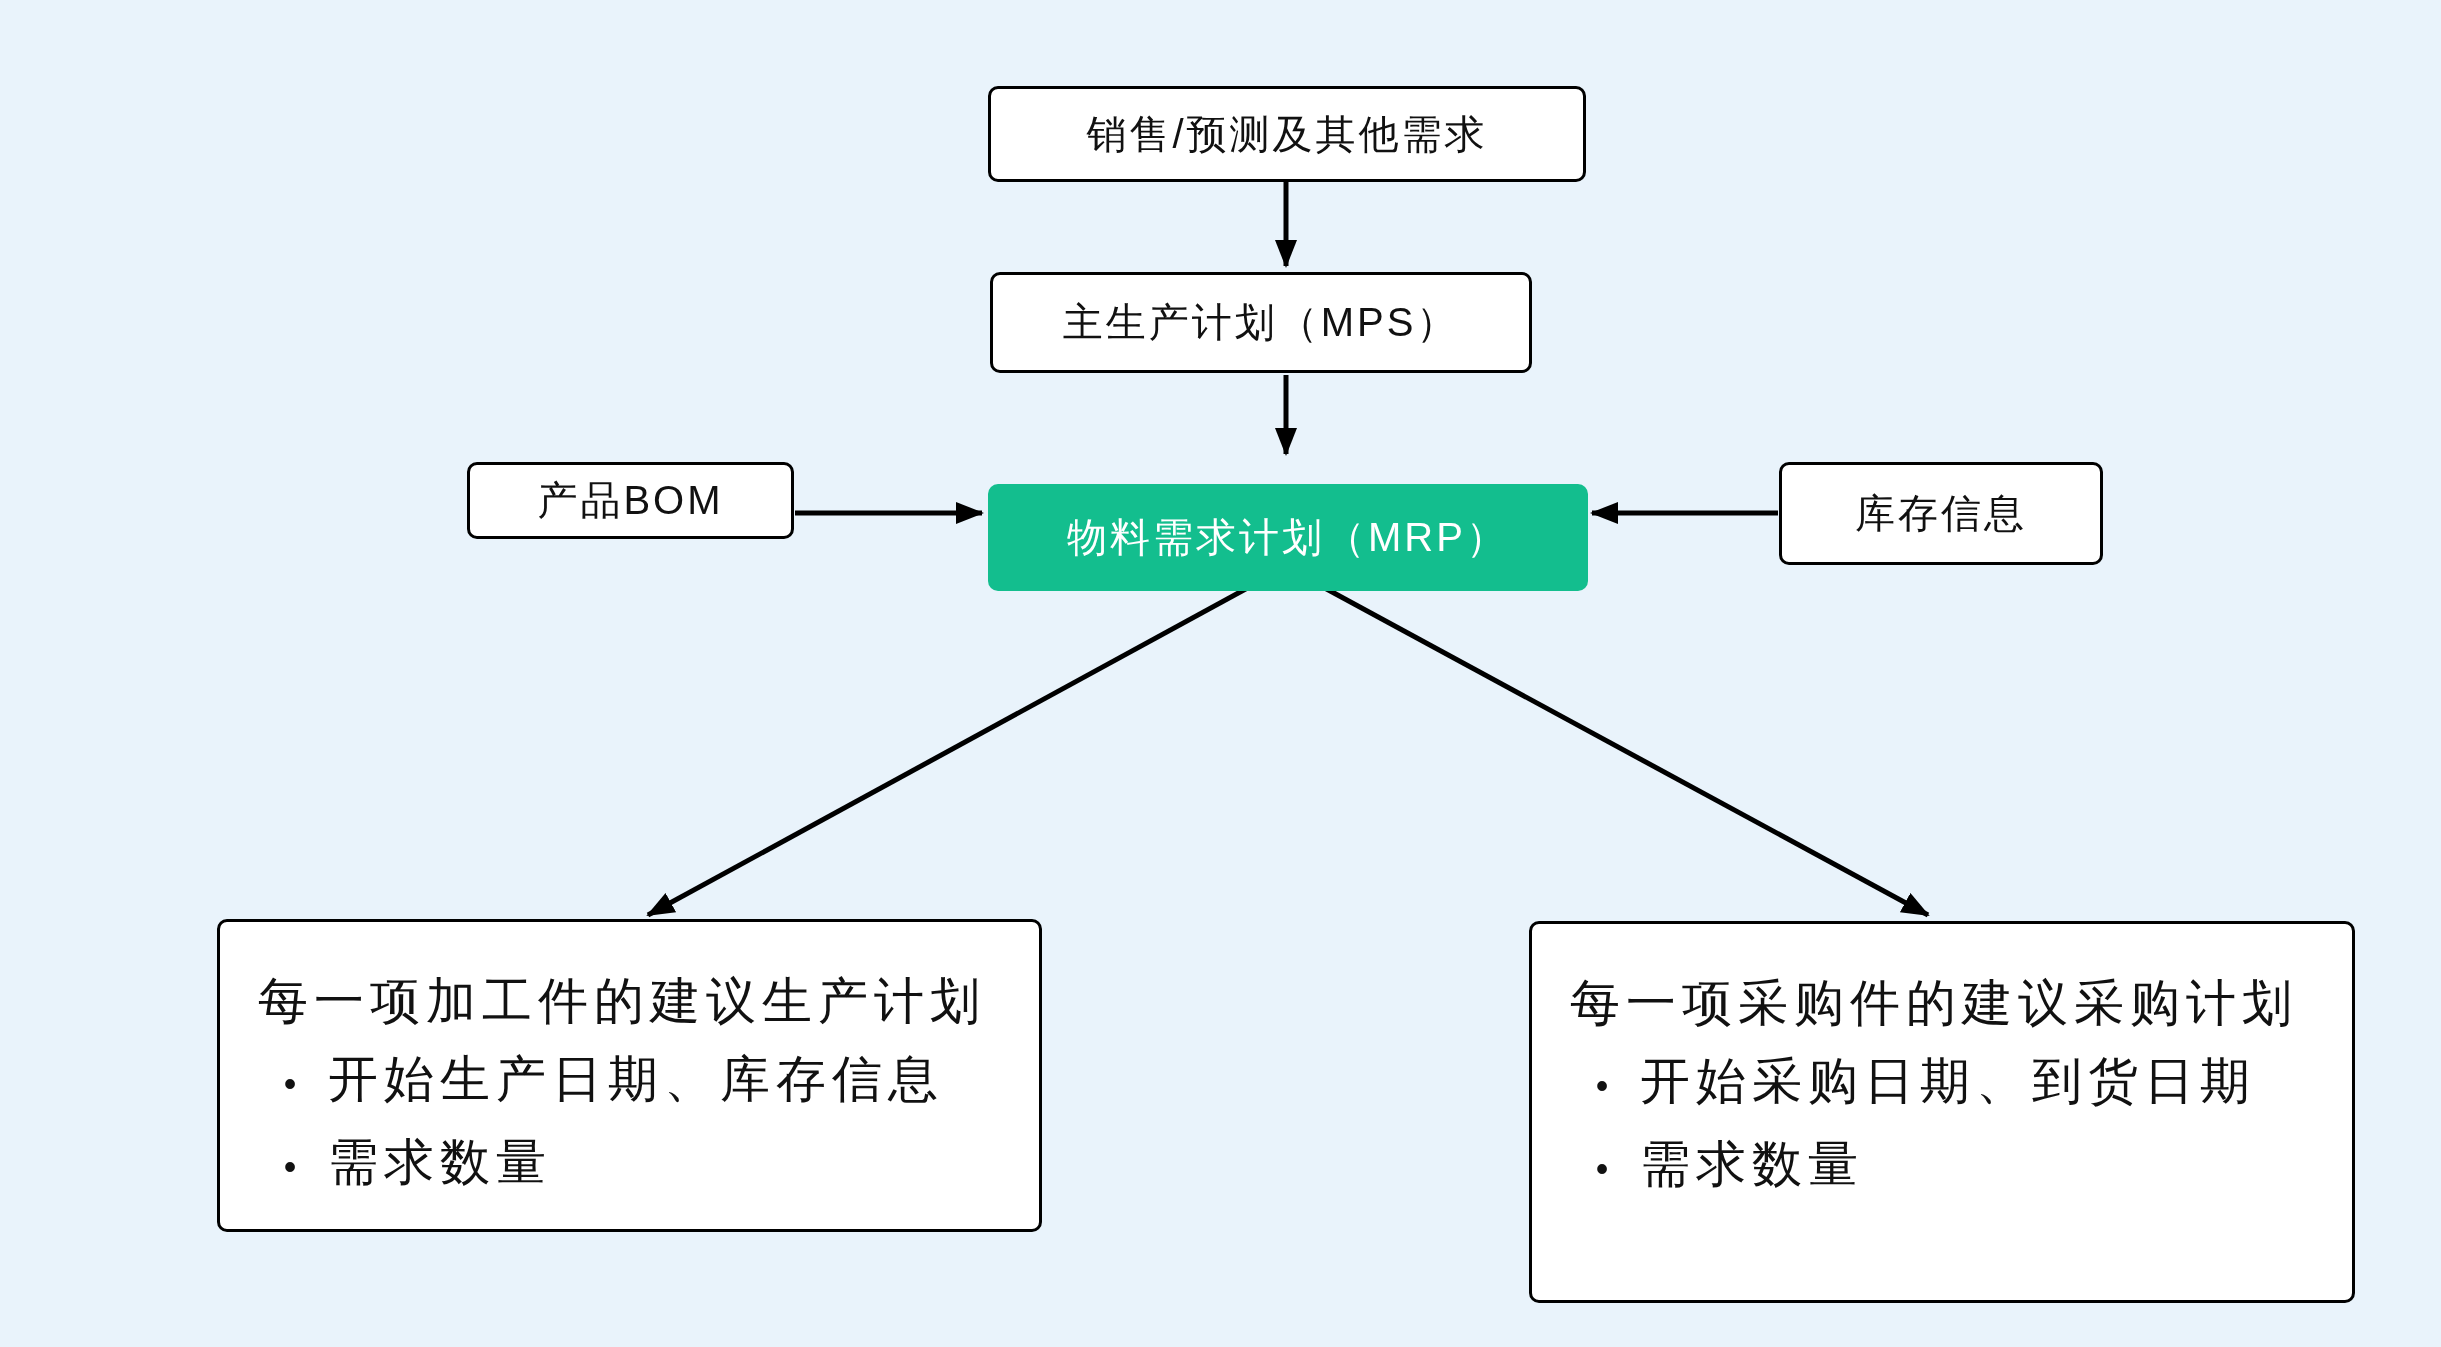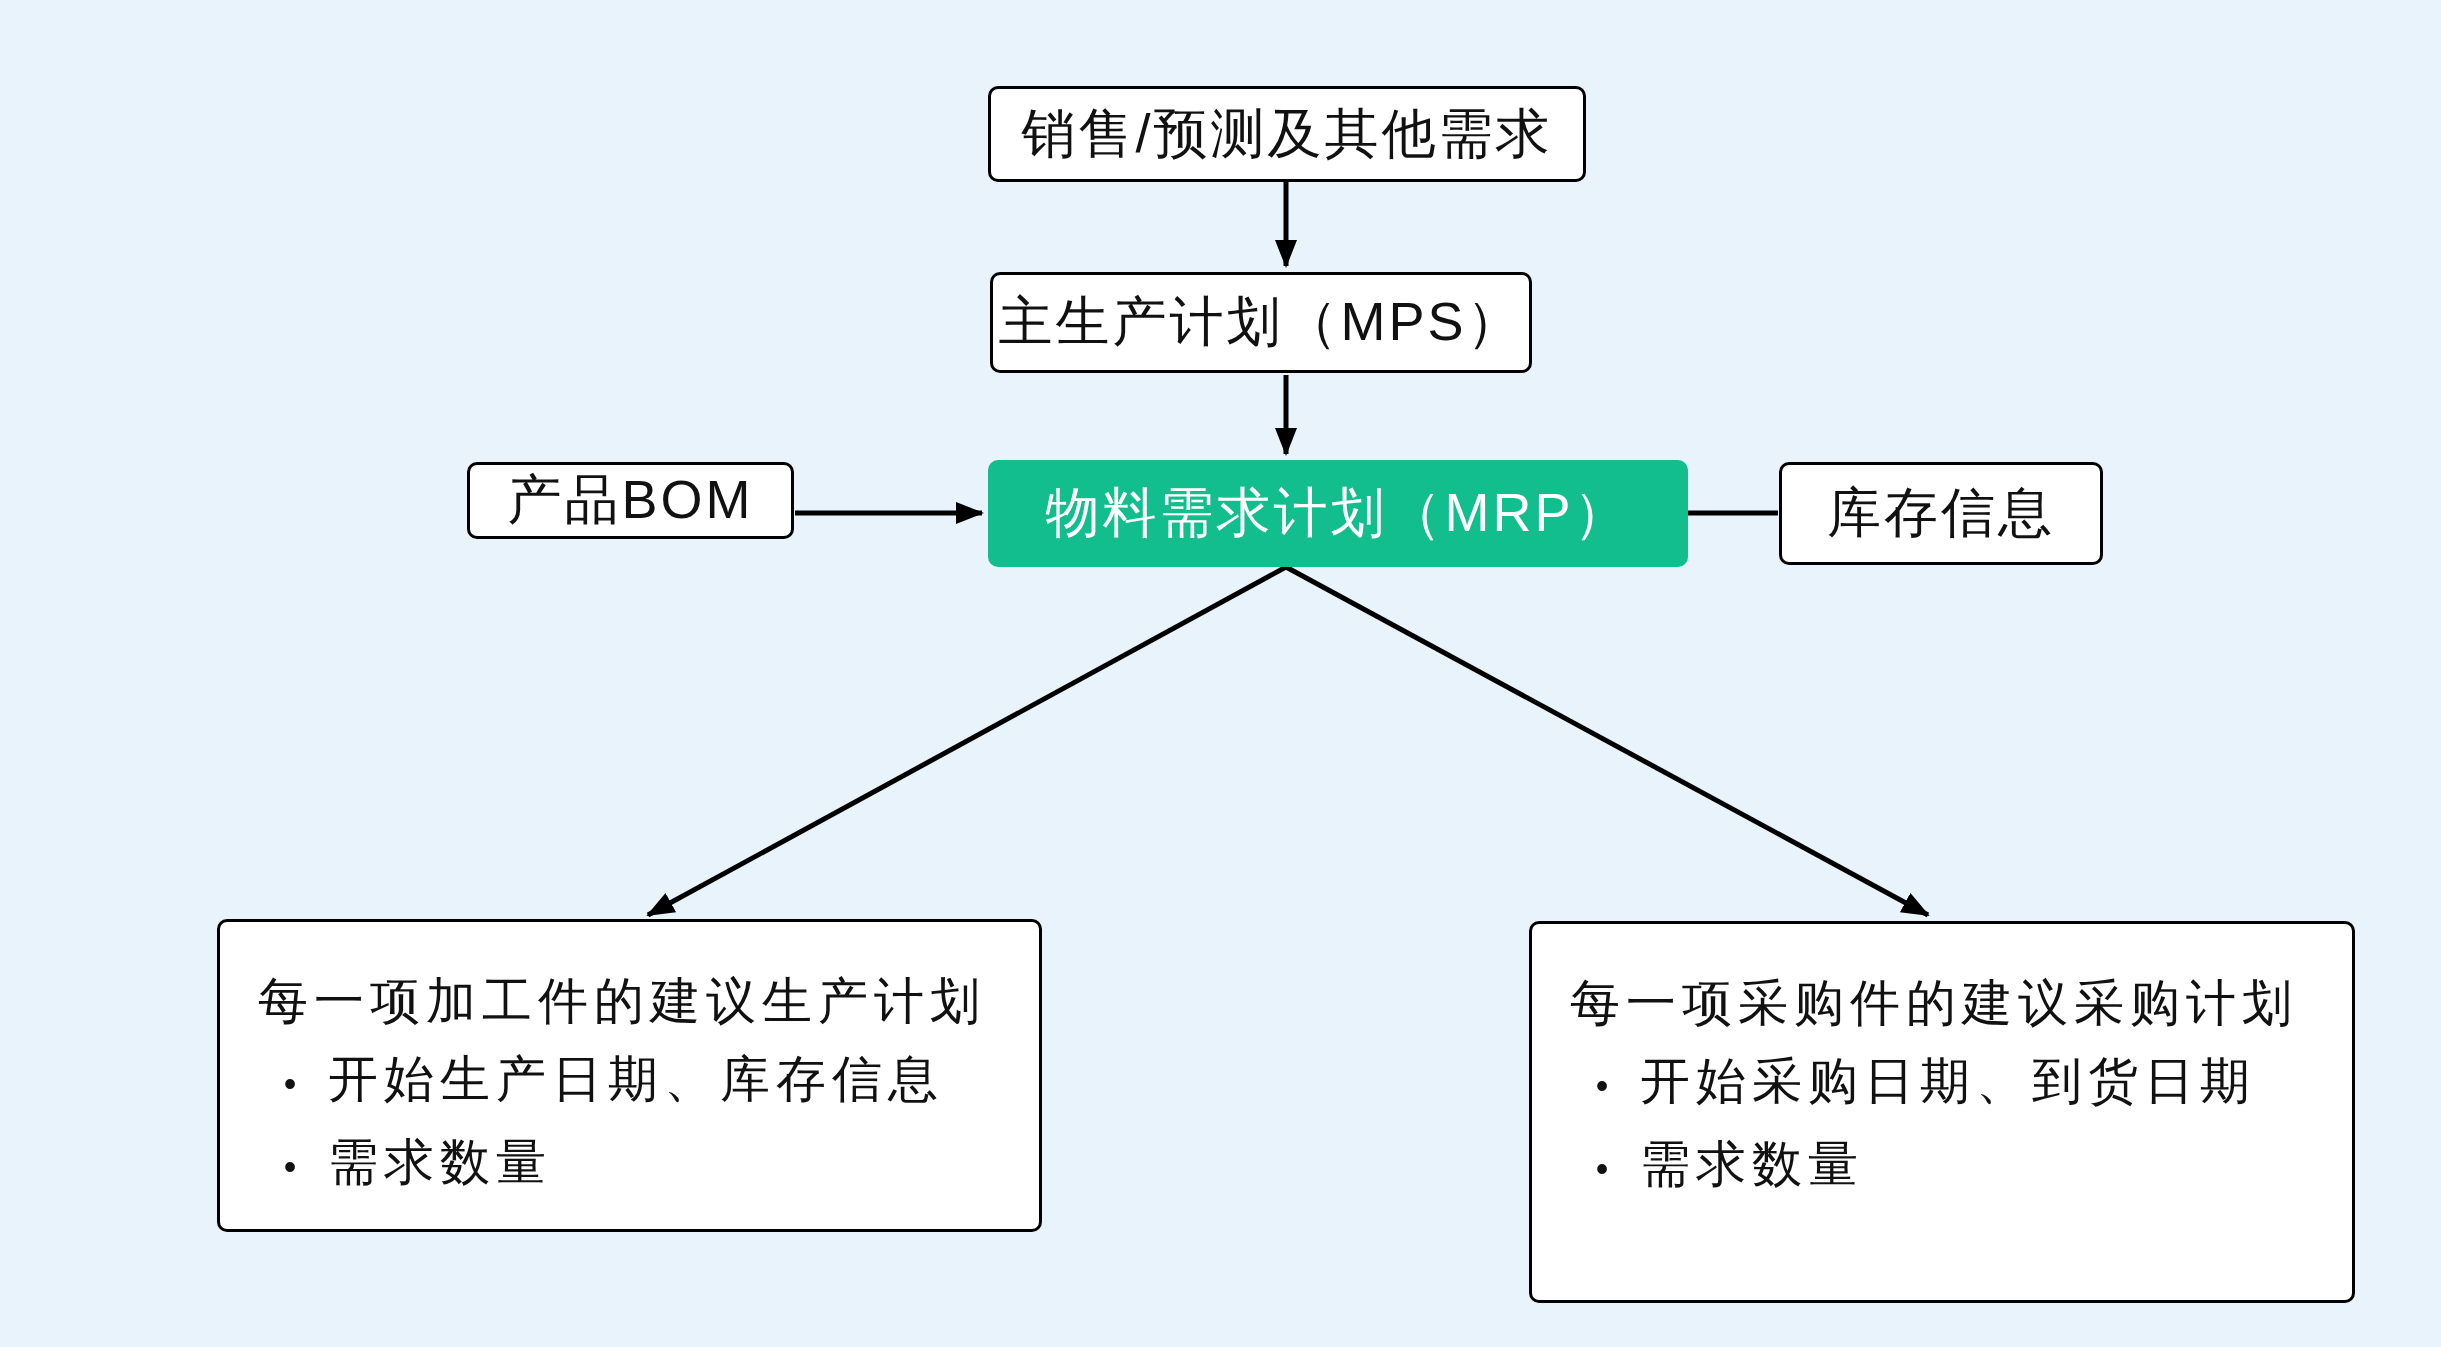--- a/index.html
+++ b/index.html
@@ -23,28 +23,28 @@
   }
   .node {
     position: absolute;
     background: #ffffff;
     border: 3px solid #000000;
     border-radius: 10px;
     display: flex;
     align-items: center;
     justify-content: center;
     color: #111111;
-    font-size: 54px;
+    font-size: 40px;
     letter-spacing: 3px;
     white-space: nowrap;
   }
   .node-demand     { left: 988px;  top: 86px;  width: 598px; height: 96px;  }
   .node-mps        { left: 990px;  top: 272px; width: 542px; height: 101px; }
   .node-mrp        {
-    left: 988px; top: 460px; width: 700px; height: 107px;
+    left: 988px; top: 484px; width: 600px; height: 107px;
     background: #13BE8E; border: none; color: #ffffff;
   }
   .node-bom        { left: 467px;  top: 462px; width: 327px; height: 77px; }
   .node-inventory  { left: 1779px; top: 462px; width: 324px; height: 103px; justify-content: center; }
 
   .detail-box {
     position: absolute;
     background: #ffffff;
     border: 3px solid #000000;
     border-radius: 10px;

